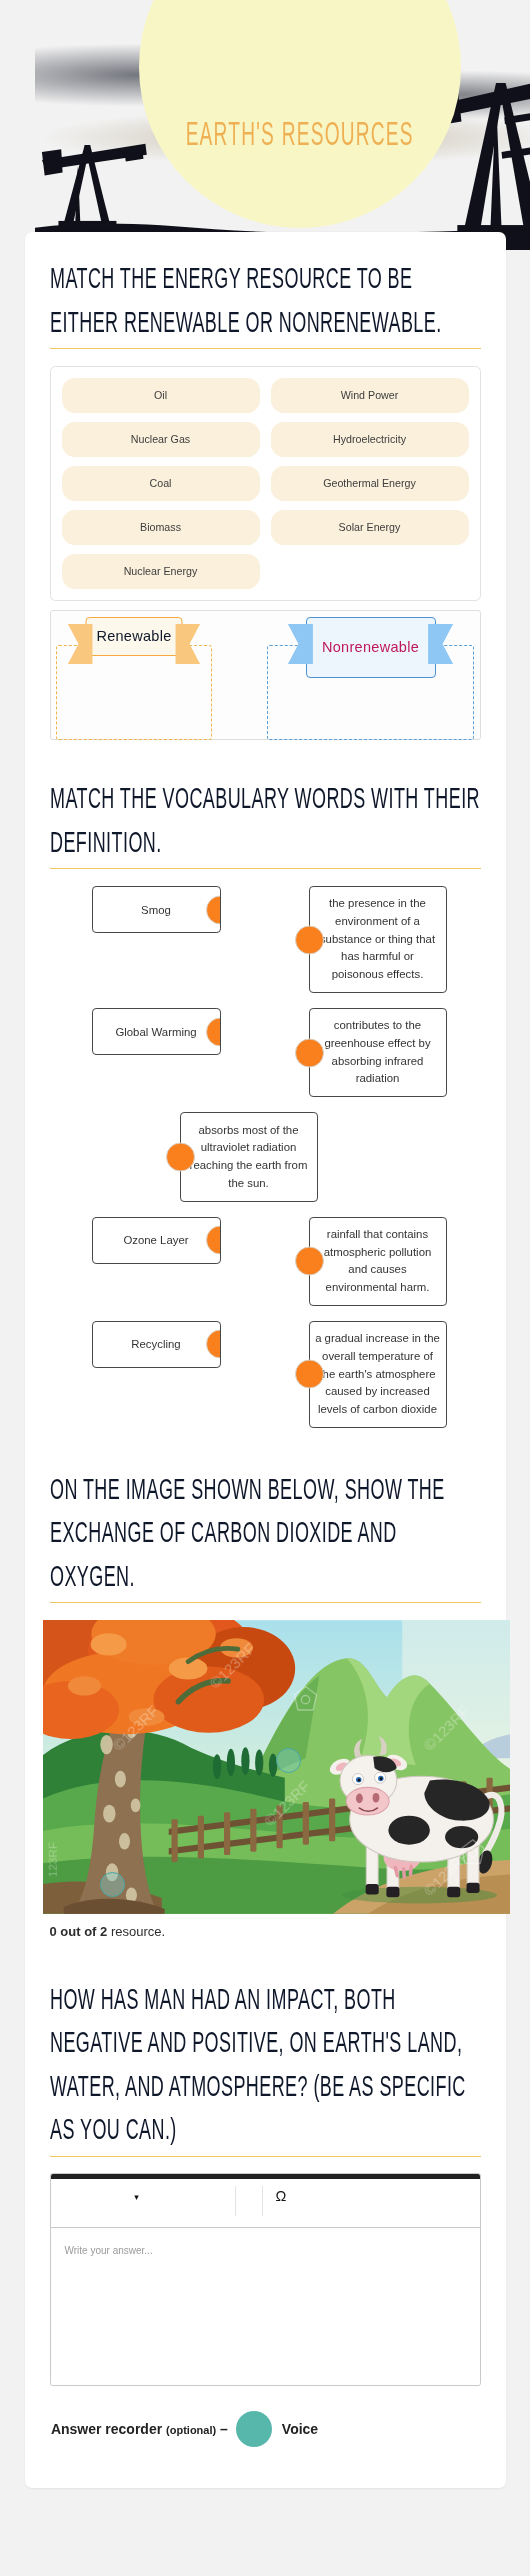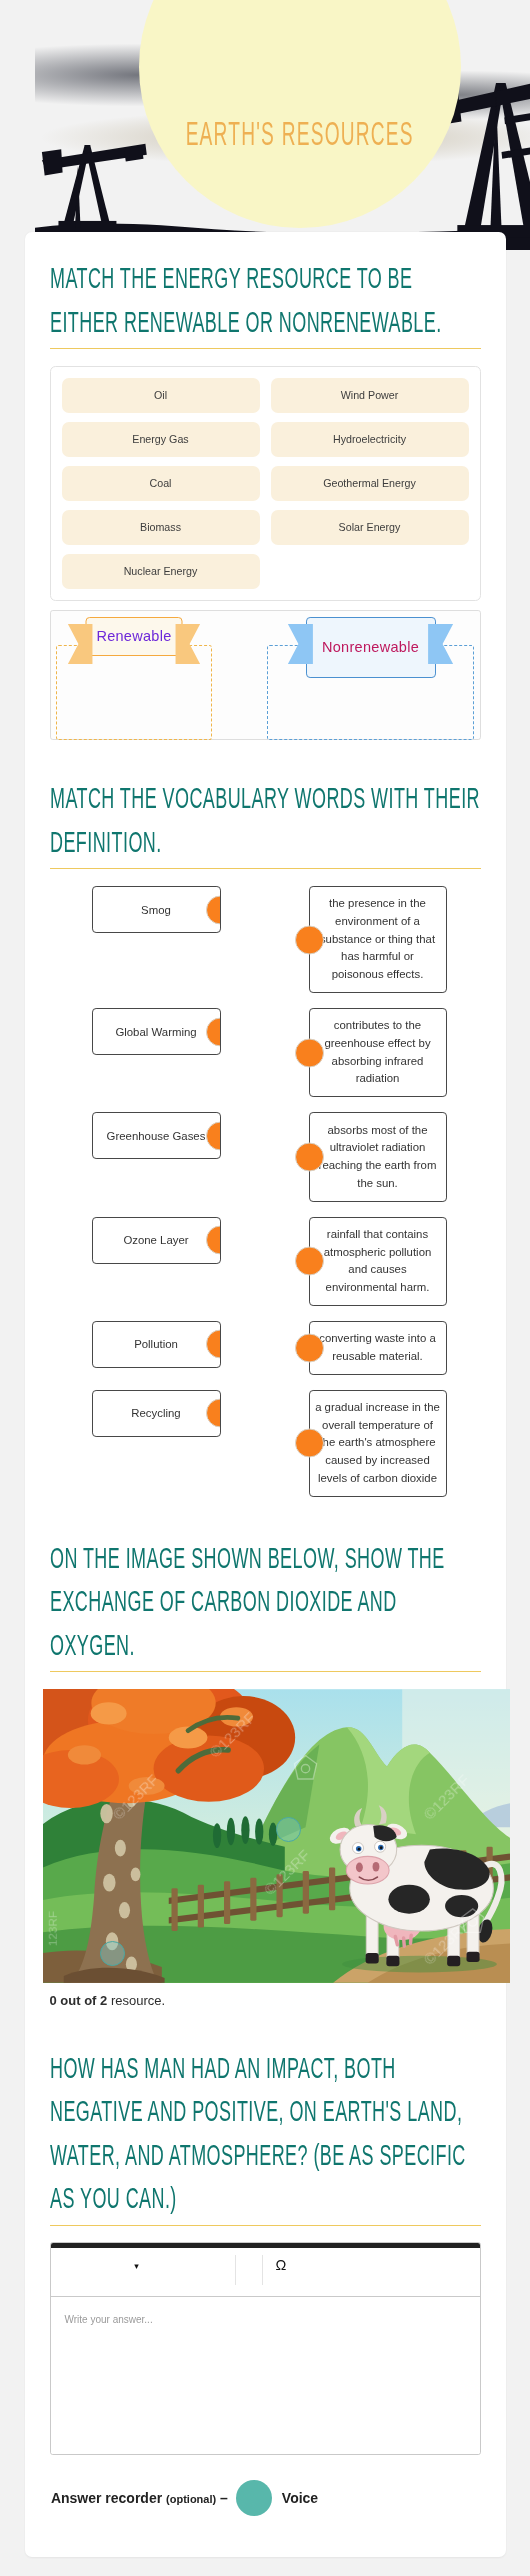--- a/index.html
+++ b/index.html
@@ -31,35 +31,35 @@
     letter-spacing:2.1px; text-transform:uppercase; white-space:nowrap;
     display:inline-block; transform:scaleX(.58); transform-origin:center bottom;
   }
   
   .card{
     position:relative; z-index:2; width:481px; margin:-18px auto 0 auto;
     background:#ffffff; border-radius:7px; padding:25px 25px 41px 25px;
     box-sizing:border-box; box-shadow:0 0.7px 2.1px rgba(0,0,0,.06);
   }
   .task-heading{
-    color:#0f766e; font-size:29px; line-height:1.5; font-weight:400;
+    color:#0f172a; font-size:29px; line-height:1.5; font-weight:400;
     text-transform:uppercase; margin:0 0 4.1px 0;
   }
   .task-heading .cond{
     display:inline-block; width:161%; transform:scaleX(.62);
     transform-origin:left top; letter-spacing:0.7px;
   }
   .rule{border:none; border-top:0.7px solid #eec95f; margin:0 0 16.6px 0;}
   
   .chip-panel{
     border:0.7px solid #e2e2e2; border-radius:5.5px; padding:11px;
     display:grid; grid-template-columns:1fr 1fr; gap:9px 11px; margin-bottom:9.7px;
   }
   .chip{
-    background:#faf0dc; border:none; border-radius:7px; height:35px;
+    background:#faf0dc; border:none; border-radius:13px; height:35px;
     display:flex; align-items:center; justify-content:center;
     font-size:10.7px; color:#3d3d3d; font-family:inherit; cursor:grab;
   }
   
   .bin-panel{
     border:0.7px solid #dedede; border-radius:2.8px; background:#fdfdfd;
     padding:4.1px 5.5px; display:flex; justify-content:space-between;
     height:130px; box-sizing:border-box; margin-bottom:37px;
   }
   .bin{position:relative;}
@@ -70,21 +70,21 @@
   .bin.nonrenew .dropzone{border:1.4px dashed #5b9fd6;}
   .ribbon{
     position:absolute; top:1.4px; left:50%; transform:translateX(-50%);
     display:flex; align-items:center; justify-content:center; text-align:center;
     border-radius:4.1px; z-index:2; padding:2.8px 7px; box-sizing:border-box;
     font-size:14.5px; letter-spacing:0.3px;
   }
   .ribbon::before,.ribbon::after{content:""; position:absolute; top:6.2px; width:25px; height:40px; z-index:-1;}
   .ribbon::before{left:-18.6px; clip-path:polygon(0 0,100% 0,100% 100%,0 100%,42% 50%);}
   .ribbon::after{right:-18.6px; clip-path:polygon(0 0,100% 0,58% 50%,100% 100%,0 100%);}
-  .ribbon.renew{width:97px; min-height:39px; background:#fdf8ec; border:1.4px solid #f5a93e; color:#6d28d9;}
+  .ribbon.renew{width:97px; min-height:39px; background:#fdf8ec; border:1.4px solid #f5a93e; color:#0f172a;}
   .ribbon.renew::before,.ribbon.renew::after{background:#f9c87e;}
   .ribbon.nonrenew{width:130px; min-height:61px; background:#eef6fd; border:1.4px solid #4a90d0; color:#be185d;}
   .ribbon.nonrenew::before,.ribbon.nonrenew::after{background:#8ec6f4;}
   
   .pairs{margin:7px 0 40px 0;}
   .pair-row{display:flex; align-items:flex-start; padding-left:42px; margin-bottom:15px;}
   .word-card{
     position:relative; width:129px; height:47px; box-sizing:border-box;
     border:0.7px solid #474747; border-radius:4.1px; background:#fff;
     display:flex; align-items:center; justify-content:center;
@@ -174,21 +174,21 @@
 </div>
 
 <div class="card">
 
   <h2 class="task-heading"><span class="cond">Match the energy resource to be either renewable or nonrenewable.</span></h2>
   <hr class="rule">
 
   <div class="chip-panel">
     <button class="chip">Oil</button>
     <button class="chip">Wind Power</button>
-    <button class="chip">Energy Gas</button>
+    <button class="chip">Nuclear Gas</button>
     <button class="chip">Hydroelectricity</button>
     <button class="chip">Coal</button>
     <button class="chip">Geothermal Energy</button>
     <button class="chip">Biomass</button>
     <button class="chip">Solar Energy</button>
     <button class="chip">Nuclear Energy</button>
   </div>
 
   <div class="bin-panel">
     <div class="bin renew">
@@ -213,39 +213,28 @@
       <div class="def-card"><span class="dot"></span><span>the presence in the environment of a substance or thing that has harmful or poisonous effects.</span></div>
     </div>
     <div class="pair-row">
       <div class="word-card">
           <span>Global Warming</span>
           <span class="dot"></span>
         </div>
       <div class="def-card"><span class="dot"></span><span>contributes to the greenhouse effect by absorbing infrared radiation</span></div>
     </div>
     <div class="pair-row">
-      <div class="word-card">
-          <span>Greenhouse Gases</span>
-          <span class="dot"></span>
-        </div>
       <div class="def-card"><span class="dot"></span><span>absorbs most of the ultraviolet radiation reaching the earth from the sun.</span></div>
     </div>
     <div class="pair-row">
       <div class="word-card">
           <span>Ozone Layer</span>
           <span class="dot"></span>
         </div>
       <div class="def-card"><span class="dot"></span><span>rainfall that contains atmospheric pollution and causes environmental harm.</span></div>
-    </div>
-    <div class="pair-row">
-      <div class="word-card">
-          <span>Pollution</span>
-          <span class="dot"></span>
-        </div>
-      <div class="def-card"><span class="dot"></span><span>converting waste into a reusable material.</span></div>
     </div>
     <div class="pair-row">
       <div class="word-card">
           <span>Recycling</span>
           <span class="dot"></span>
         </div>
       <div class="def-card"><span class="dot"></span><span>a gradual increase in the overall temperature of the earth's atmosphere caused by increased levels of carbon dioxide</span></div>
     </div>
   </div>
 

